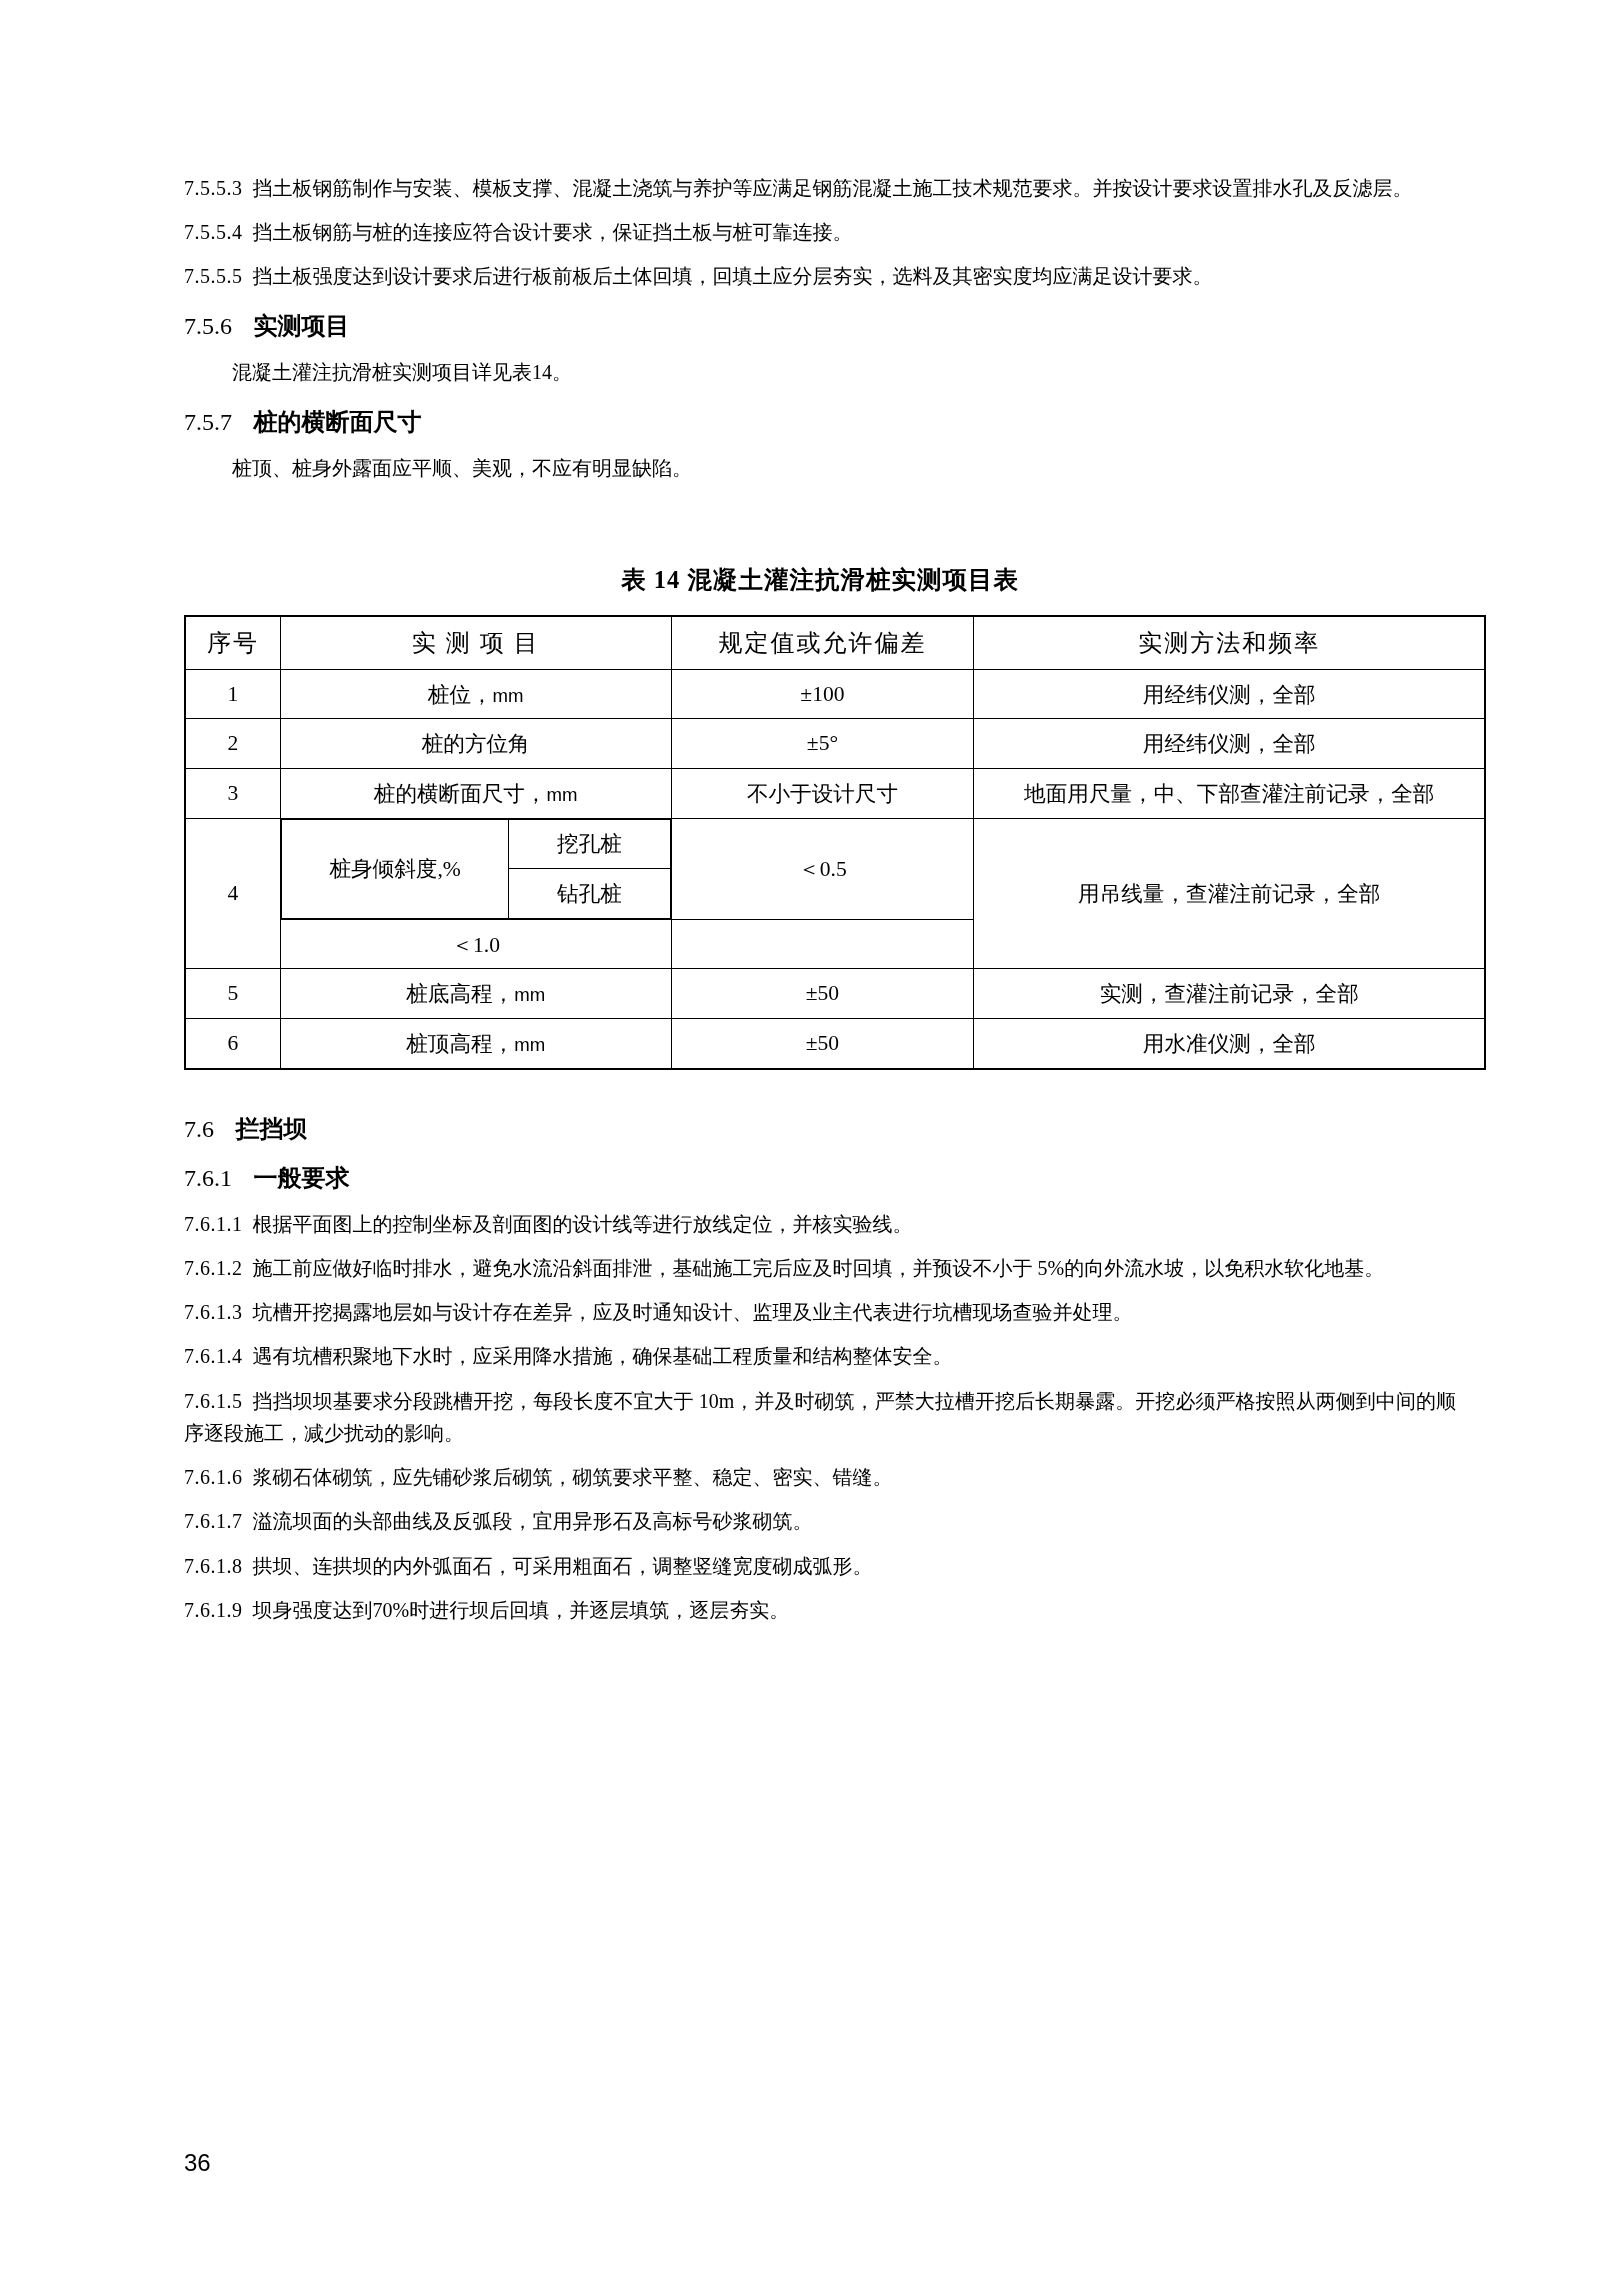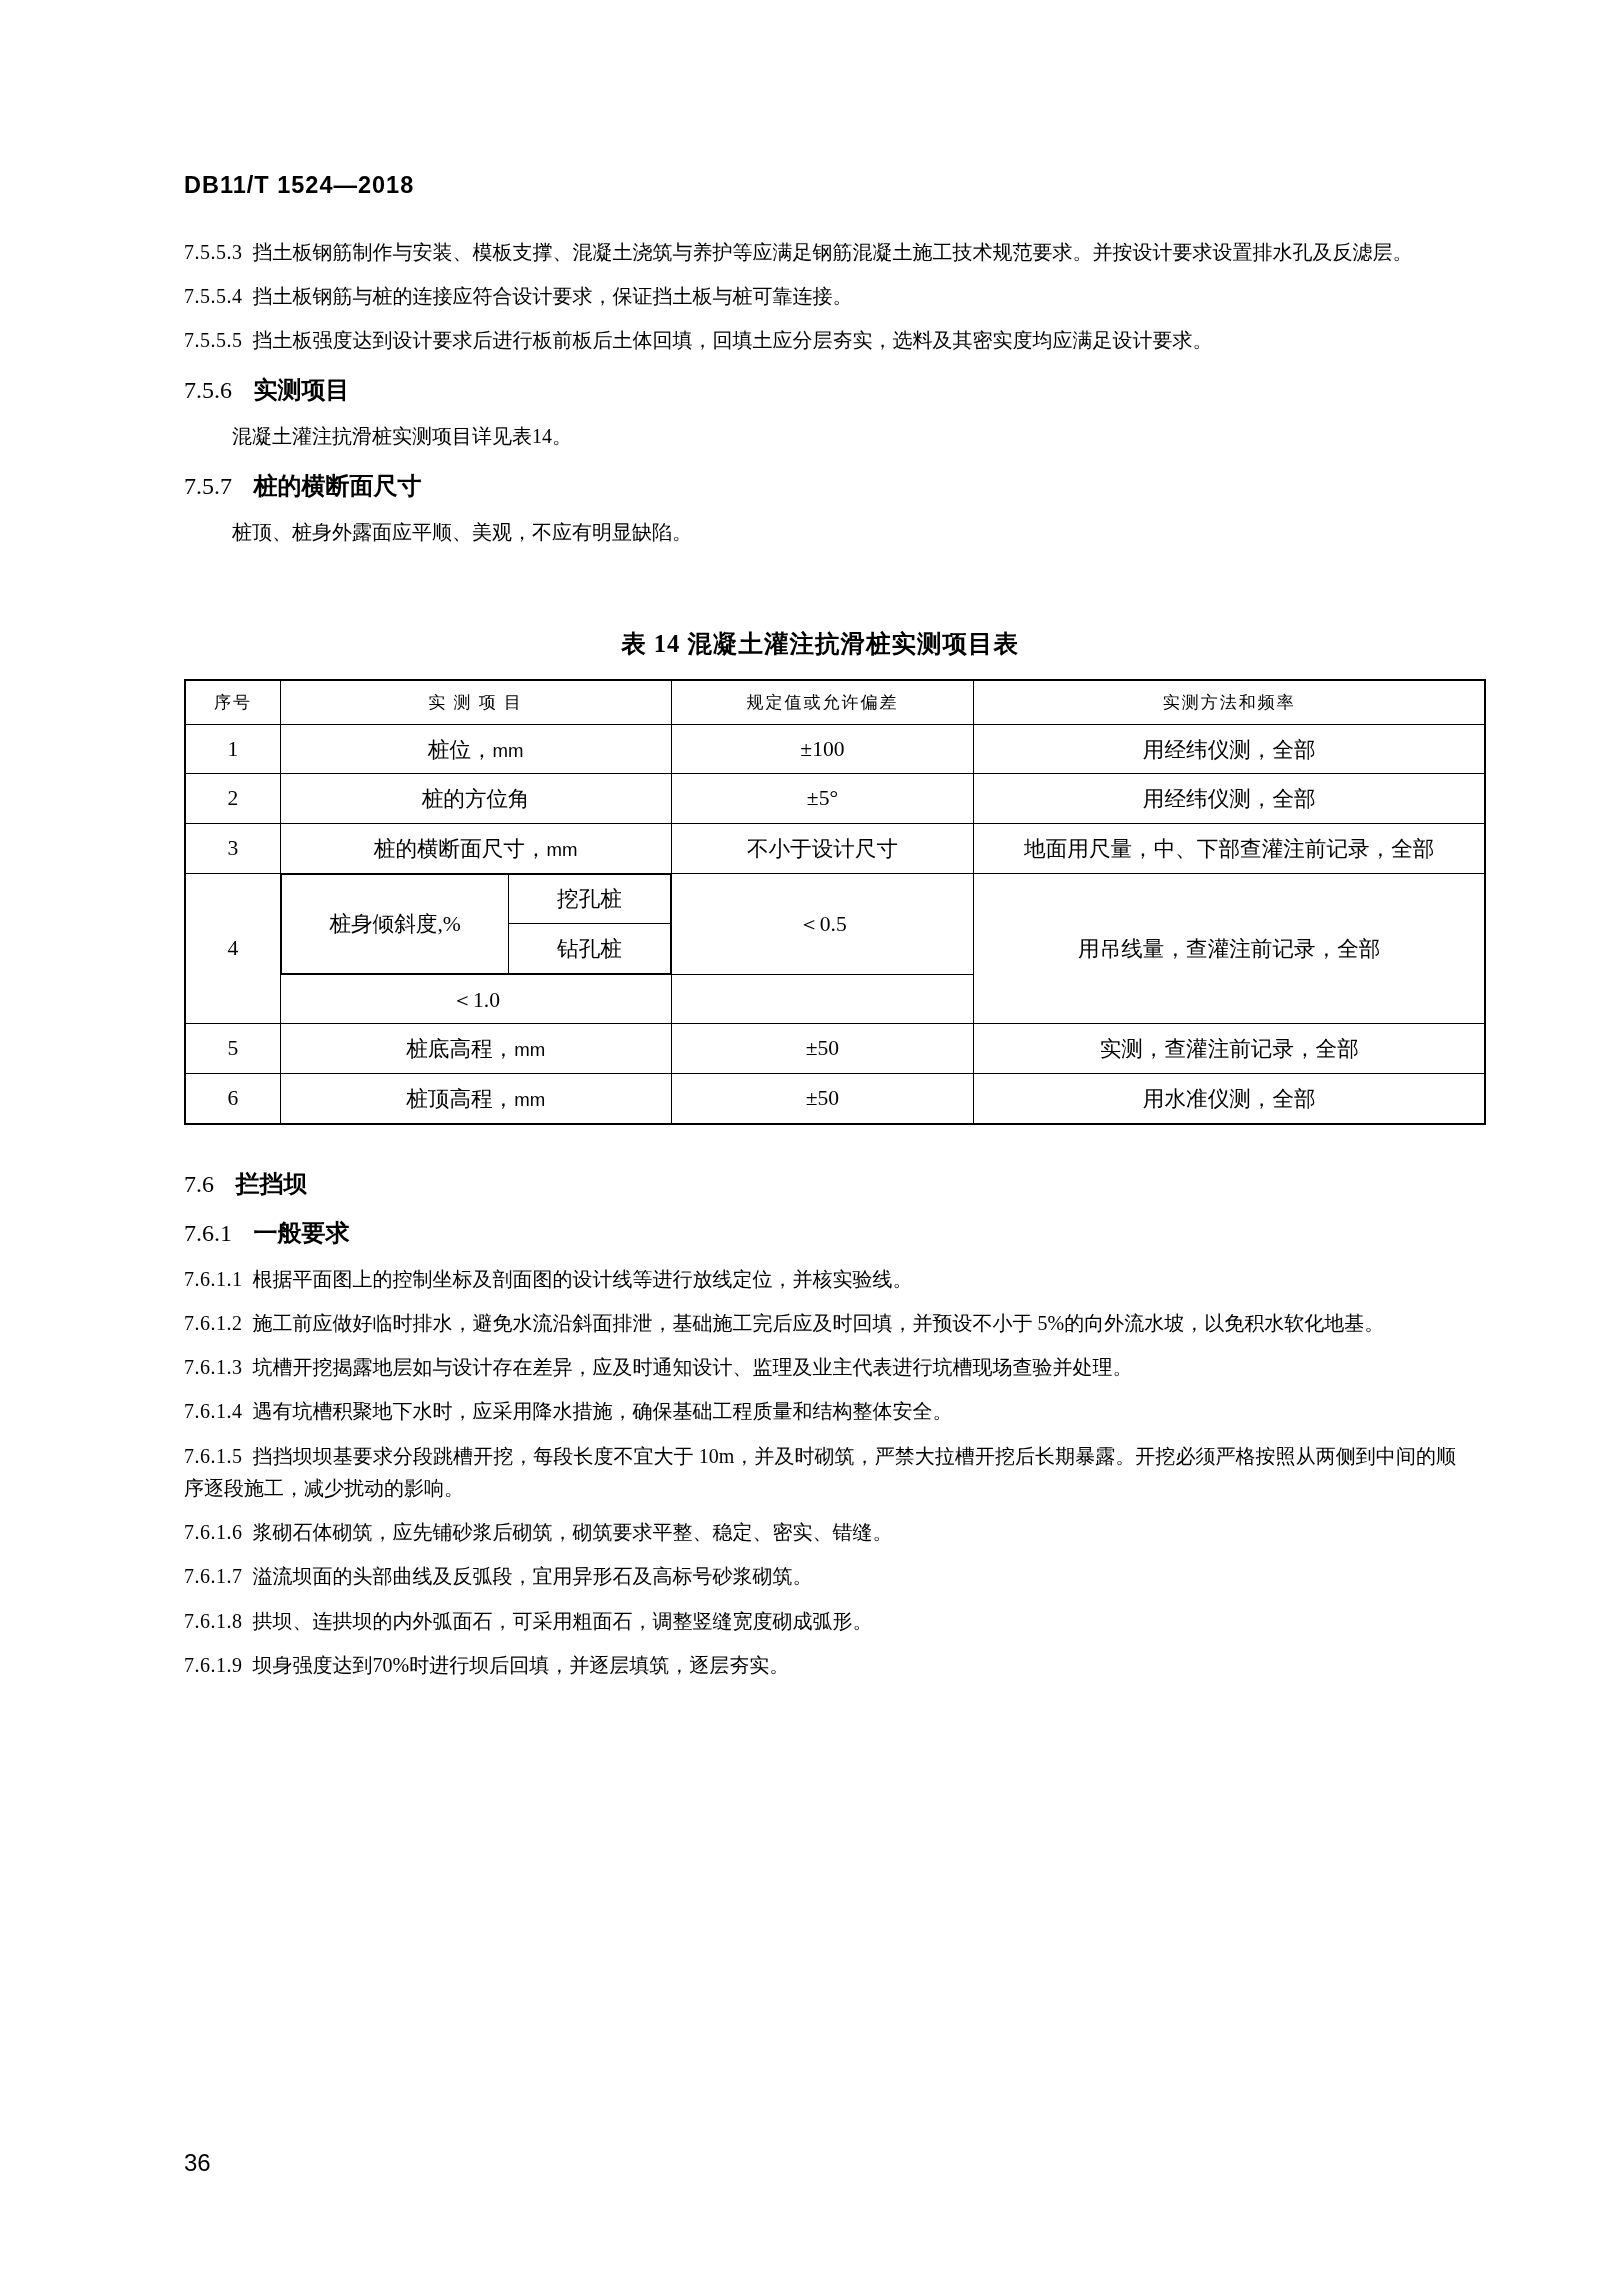--- a/index.html
+++ b/index.html
@@ -71,21 +71,21 @@
   }
   table.meas td, table.meas th {
     border: 1px solid #000;
     text-align: center;
     vertical-align: middle;
     font-size: 21.6px;
     padding: 9.8px 3.9px;
     font-weight: normal;
   }
   table.meas thead td {
-    font-size: 17px;
+    font-size: 24px;
     letter-spacing: 2px;
   }
   table.meas .c0 { width: 86px; }
   table.meas .c1 { width: 382px; }
   table.meas .c2 { width: 294px; }
   table.meas .c3 { width: 502px; }
   .sub-a { width: 225px; }
   .sub-b { width: 157px; }
   .unit-mm {
     font-family: Liberation Sans, sans-serif;
@@ -105,21 +105,20 @@
     bottom: 116px;
     font-family: "Liberation Sans", "DejaVu Sans", sans-serif;
     font-size: 24px;
   }
 </style>
 </head>
 <body>
 
 <div class="page">
 
-  <div class="header">DB11/T 1524—2018</div>
 
   <p class="body-text"><span class="num">7.5.5.3</span>&nbsp;&nbsp;<span>挡土板钢筋制作与安装、模板支撑、混凝土浇筑与养护等应满足钢筋混凝土施工技术规范要求。并按设计要求设置排水孔及反滤层。</span></p>
 
   <p class="body-text"><span class="num">7.5.5.4</span>&nbsp;&nbsp;<span>挡土板钢筋与桩的连接应符合设计要求，保证挡土板与桩可靠连接。</span></p>
 
   <p class="body-text"><span class="num">7.5.5.5</span>&nbsp;&nbsp;<span>挡土板强度达到设计要求后进行板前板后土体回填，回填土应分层夯实，选料及其密实度均应满足设计要求。</span></p>
 
   <div class="heading"><span class="hnum">7.5.6</span><span>实测项目</span></div>
 
   <p class="body-text indent-para">混凝土灌注抗滑桩实测项目详见表14。</p>

